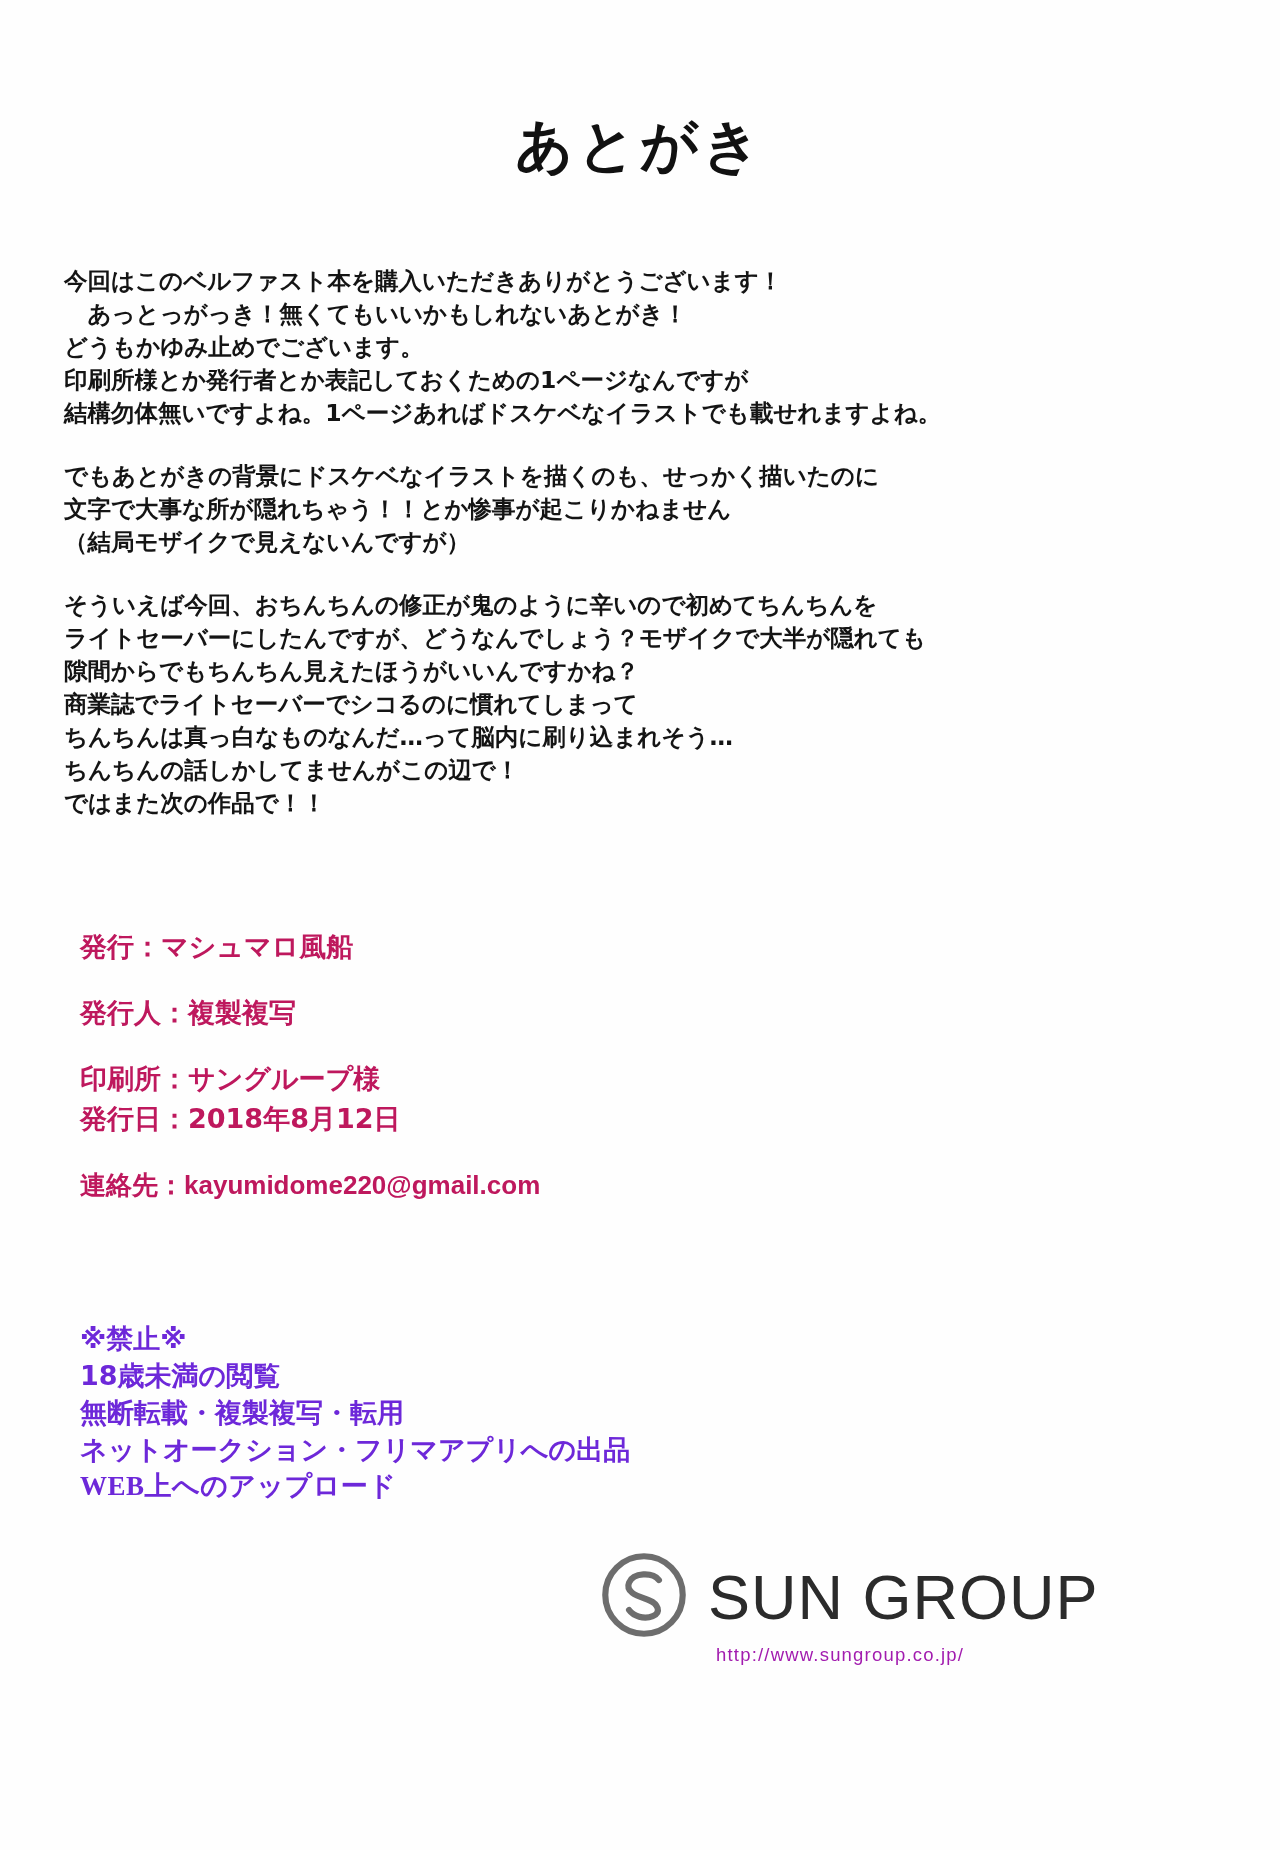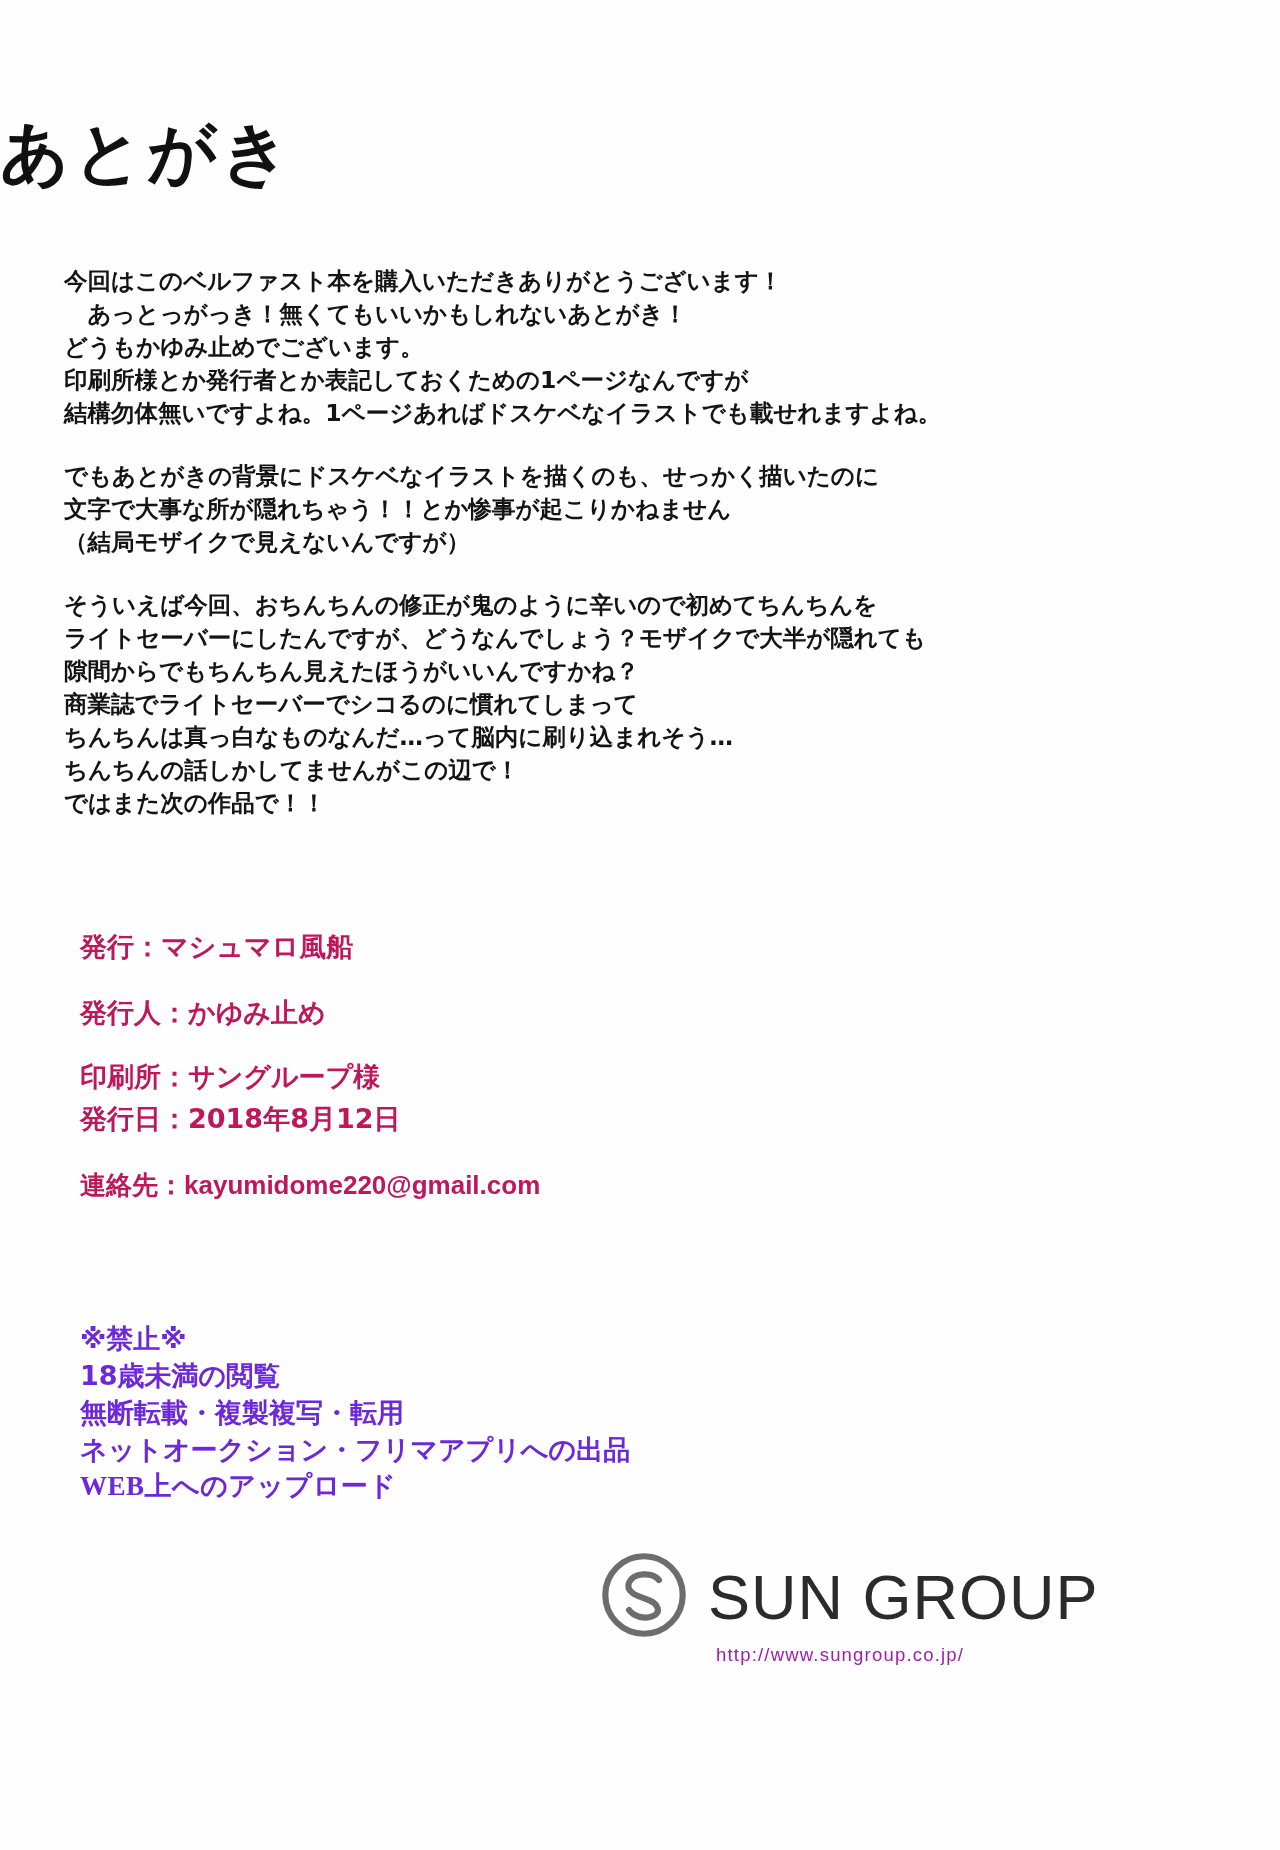--- a/index.html
+++ b/index.html
@@ -18,22 +18,22 @@
   .page {
     position: absolute;
     inset: 0;
     background: #fefefe;
   }
   .title {
     position: absolute;
     top: 108px;
     left: 0;
     width: 100%;
-    text-align: left;
-    font-size: 68px;
+    text-align: center;
+    font-size: 57px;
     font-weight: bold;
     letter-spacing: 4px;
     color: #111;
     font-family: "DejaVu Sans", sans-serif;
   }
 
   .body-text {
     position: absolute;
     left: 56px;
     top: 265px;
@@ -58,21 +58,20 @@
     font-weight: bold;
     color: #be185d;
     font-family: "DejaVu Sans", sans-serif;
   }
   .colophon .row {
     margin-bottom: 32px;
     white-space: pre;
   }
   .colophon .row.tight {
     margin-bottom: 6px;
-    font-family: Liberation Mono, monospace;
   }
   .colophon .mail {
     font-family: "Liberation Sans", sans-serif;
     font-weight: bold;
     font-size: 26px;
   }
 
   .prohibit {
     position: absolute;
     left: 80px;
@@ -147,21 +146,21 @@
 ライトセーバーにしたんですが、どうなんでしょう？モザイクで大半が隠れても
 隙間からでもちんちん見えたほうがいいんですかね？
 商業誌でライトセーバーでシコるのに慣れてしまって
 ちんちんは真っ白なものなんだ…って脳内に刷り込まれそう…
 ちんちんの話しかしてませんがこの辺で！
 ではまた次の作品で！！</p>
   </div>
 
   <div class="colophon">
     <div class="row">発行：マシュマロ風船</div>
-    <div class="row">発行人：かゆみ止め</div>
+    <div class="row">発行人：複製複写</div>
     <div class="row tight">印刷所：サングループ様</div>
     <div class="row">発行日：2018年8月12日</div>
     <div class="row mail">連絡先：kayumidome220@gmail.com</div>
   </div>
 
   <div class="prohibit">
     <div>※禁止※</div>
     <div>18歳未満の閲覧</div>
     <div>無断転載・複製複写・転用</div>
     <div>ネットオークション・フリマアプリへの出品</div>

